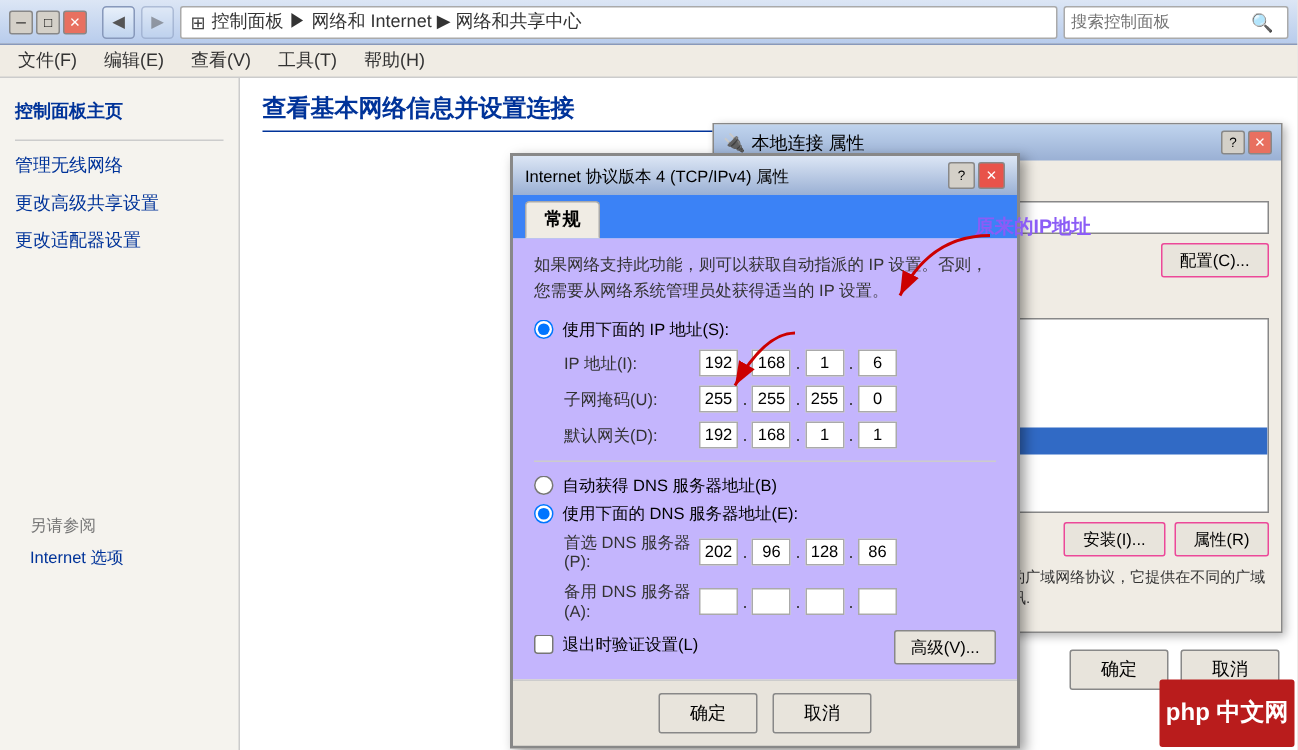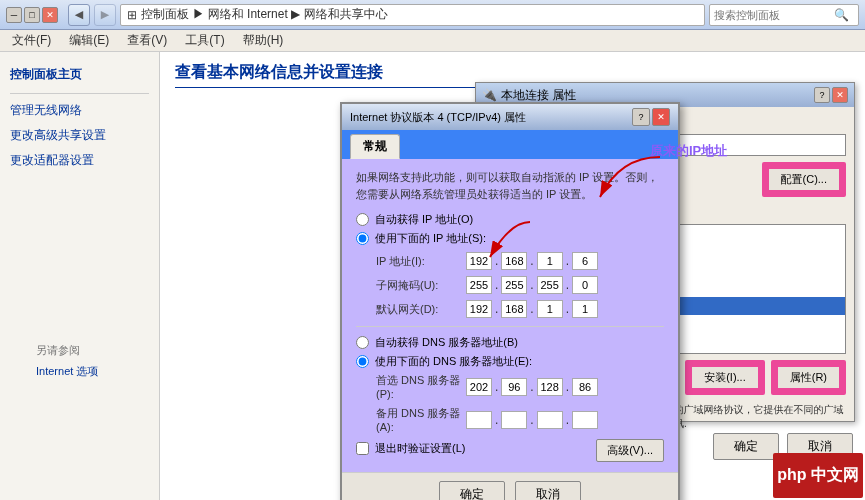--- a/index.html
+++ b/index.html
@@ -176,21 +176,21 @@
     }
     .bg-list-item.selected {
       background: #316ac5;
       color: white;
       padding: 2px 4px;
     }
     .bg-btn {
       padding: 3px 12px;
       font-size: 11px;
       background: #e8e4dc;
-      border: 7px solid #ec4899;
+      border: 1px solid #ec4899;
       border-radius: 2px;
       cursor: pointer;
     }
 
     
     .dialog {
       position: absolute;
       top: 50px;
       left: 180px;
       width: 340px;
@@ -378,21 +378,21 @@
 </div>
 
 <div class="main-layout">
 
   <div class="sidebar">
     <div class="sidebar-title">控制面板主页</div>
     <div class="sidebar-divider"></div>
     <a class="sidebar-link">管理无线网络</a>
     <a class="sidebar-link">更改高级共享设置</a>
     <a class="sidebar-link">更改适配器设置</a>
-    <div style="margin-top: 160px; padding: 4px 26px;">
+    <div style="margin-top: 160px; padding: 4px 10px;">
       <div class="sidebar-section">另请参阅</div>
       <a class="sidebar-bottom-link" style="display:block;padding:4px 10px;font-size:11px;color:#003399;cursor:pointer;">Internet 选项</a>
     </div>
   </div>
 
   <div class="content">
     <div class="content-title">查看基本网络信息并设置连接</div>
 
     <div class="bg-window">
       <div class="bg-window-title">
@@ -447,24 +447,20 @@
       <div class="dialog-tabs">
         <div class="dialog-tab active">常规</div>
       </div>
       <div class="dialog-body">
         <div class="dialog-desc">
           <span>如果网络支持此功能，则可以获取自动指派的 IP 设置。否则，</span><br>
           <span>您需要从网络系统管理员处获得适当的 IP 设置。</span>
         </div>
 
         <div class="radio-group">
-          <div class="radio-row">
-            <input type="radio" name="ip_mode" style="">
-            <label>自动获得 IP 地址(O)</label>
-          </div>
           <div class="radio-row">
             <input type="radio" name="ip_mode" checked="" style="">
             <label>使用下面的 IP 地址(S):</label>
           </div>
         </div>
 
         <div class="field-row">
           <span class="field-label">IP 地址(I):</span>
           <div class="field-input">
             <input class="ip-box" value="192" style="">

